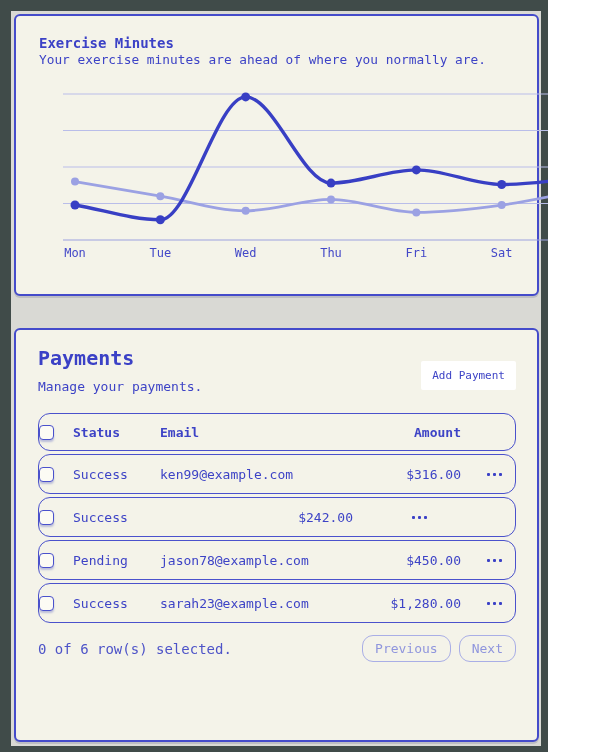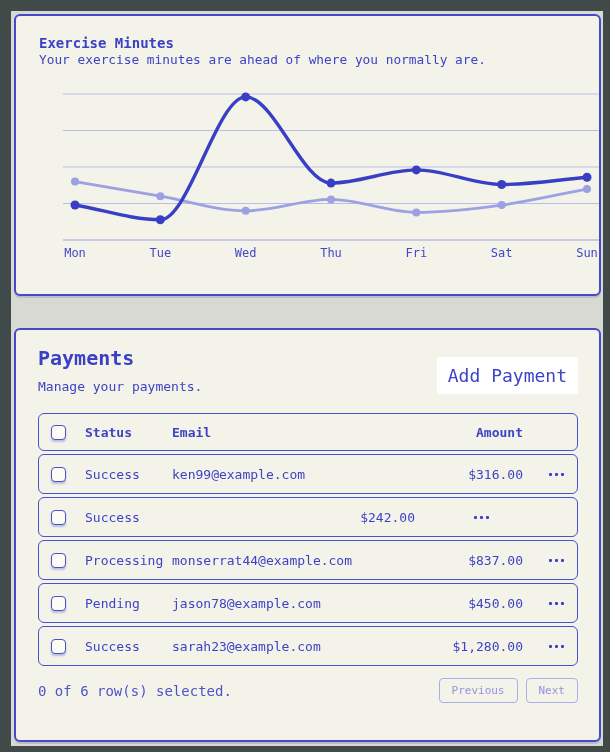--- a/index.html
+++ b/index.html
@@ -1,43 +1,43 @@
 <!DOCTYPE html>
 <html><head>
 <meta charset="utf-8">
 <style>
   html,body{margin:0;padding:0;}
   body{font-family:"DejaVu Sans Mono","Liberation Mono",monospace;}
-  .app{width:610px;height:752px;box-sizing:border-box;background:#404b49;padding:11px 7px 6px 11px;overflow:hidden;}
+  .app{width:548px;height:752px;box-sizing:border-box;background:#404b49;padding:11px 7px 6px 11px;overflow:hidden;}
   .surface{width:100%;height:100%;box-sizing:border-box;background:#d9d9d4;padding:3px 2px 4px 3px;display:flex;flex-direction:column;gap:12px;}
   .card{box-sizing:border-box;background:#f4f3e9;border:2px solid #444bca;border-radius:6px;box-shadow:0 2px 0 rgba(60,65,120,0.18);}
   .card-exercise{height:282px;padding:18px 14px 0 23px;}
   .card-payments{flex:1;padding:16px 21px 10px 22px;display:flex;flex-direction:column;margin-top:20px;}
 
   .card-title-sm{font-size:14px;font-weight:bold;color:#3b41c6;line-height:18px;}
   .card-sub{font-size:12.8px;color:#3d43c6;line-height:16px;}
   .chart-svg{display:block;margin-top:4px;}
 
   .pay-header{display:flex;justify-content:space-between;align-items:center;}
   .pay-title{font-size:20px;font-weight:bold;color:#3b41c6;line-height:24px;}
   .pay-sub{font-size:13px;color:#3d43c6;line-height:17px;margin-top:8px;}
-  .add-btn{background:#ffffff;color:#3d43c6;font-family:inherit;font-size:18px;border:none;border-radius:2px;padding:8px 11px;margin-top:10px;cursor:pointer;text-align:right;}
+  .add-btn{background:#ffffff;color:#3d43c6;font-family:inherit;font-size:11px;border:none;border-radius:2px;padding:8px 11px;margin-top:10px;cursor:pointer;text-align:right;}
 
   .table{margin-top:18px;display:flex;flex-direction:column;gap:3px;}
-  .t-row{box-sizing:border-box;border:1.5px solid #4a51cc;border-radius:6px;display:grid;grid-template-columns:34px 87px 1fr 108px 42px;align-items:center;padding-left:12px;height:40px;color:#3d43c6;font-size:13px;}
+  .t-row{box-sizing:border-box;border:1.5px solid #4a51cc;border-radius:12px;display:grid;grid-template-columns:34px 87px 1fr 108px 42px;align-items:center;height:40px;color:#3d43c6;font-size:13px;}
   .t-head{height:38px;font-weight:bold;}
   .cell-amount{text-align:right;padding-right:12px;}
   .cell-menu{display:flex;justify-content:center;}
   .checkbox{width:15px;height:15px;box-sizing:border-box;border:1.7px solid #4a51cc;border-radius:4px;background:#fcfbf4;box-shadow:0 2px 2px rgba(80,90,190,0.35);cursor:pointer;}
   .dots{width:3px;height:3px;border-radius:1px;background:#3b41c6;box-shadow:-6px 0 0 #3b41c6,6px 0 0 #3b41c6;cursor:pointer;}
 
   .pay-footer{display:flex;justify-content:space-between;align-items:center;margin-top:12px;}
   .sel-text{font-size:14px;color:#4d53c8;}
   .pager{display:flex;gap:8px;}
-  .pg-btn{background:transparent;font-family:inherit;font-size:11px;color:#8f95dd;border:1.5px solid #a9aee6;border-radius:4px;padding:5px 12px;cursor:pointer;text-align:center;}
+  .pg-btn{background:transparent;font-family:inherit;font-size:13px;color:#8f95dd;border:1.5px solid #a9aee6;border-radius:11px;padding:5px 12px;cursor:pointer;text-align:center;}
 </style>
 </head>
 <body>
 
 <div class="app">
   <div class="surface">
 
     <section class="card card-exercise">
       <div class="card-title-sm">Exercise Minutes</div>
       <div class="card-sub">Your exercise minutes are ahead of where you normally are.</div>
@@ -109,31 +109,20 @@
     <div>
                 <div class="checkbox"></div>
               </div>
     <div>Success</div>
     <div class="cell-amount">$242.00</div>
     <div class="cell-menu">
                 <div class="dots"></div>
               </div>
   </div>
 
-  <div class="t-row">
-    <div>
-                <div class="checkbox"></div>
-              </div>
-    <div>Processing</div>
-    <div>monserrat44@example.com</div>
-    <div class="cell-amount">$837.00</div>
-    <div class="cell-menu">
-                <div class="dots"></div>
-              </div>
-  </div>
 
 
   <div class="t-row">
     <div>
                 <div class="checkbox"></div>
               </div>
     <div>Pending</div>
     <div>jason78@example.com</div>
     <div class="cell-amount">$450.00</div>
     <div class="cell-menu">

